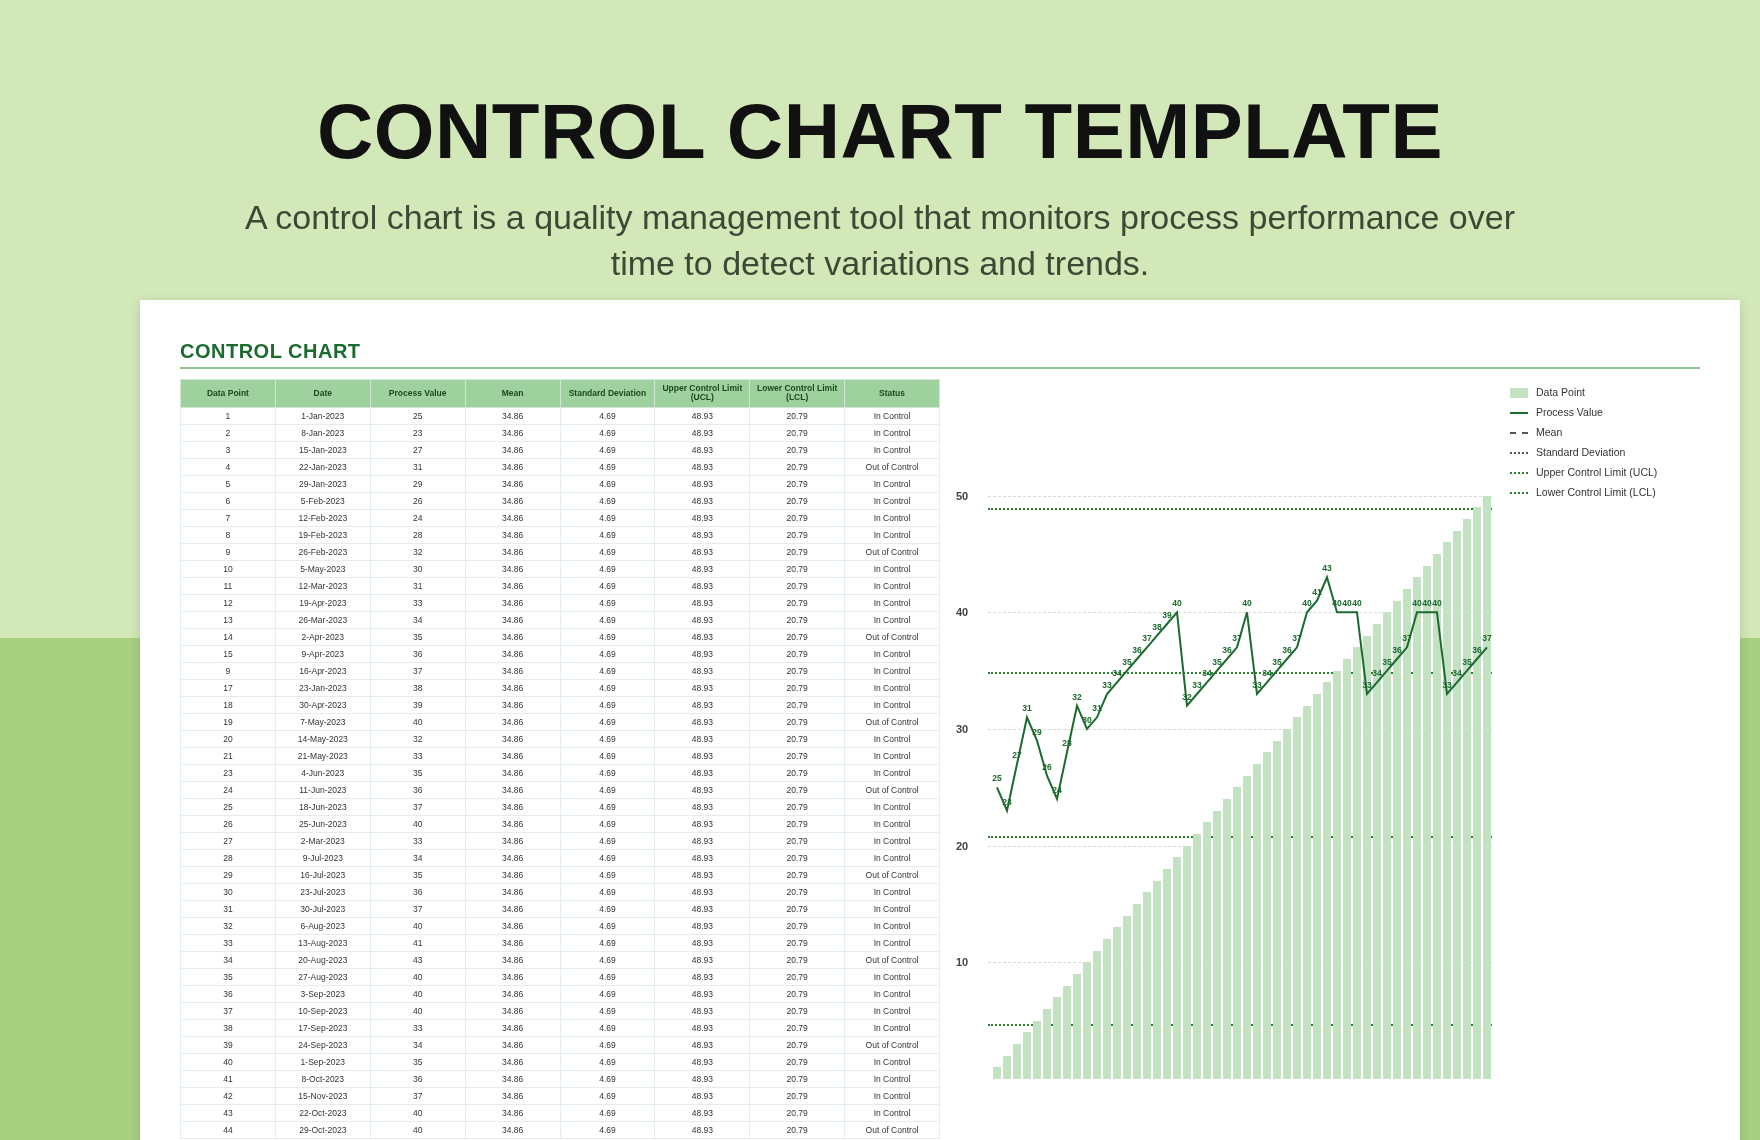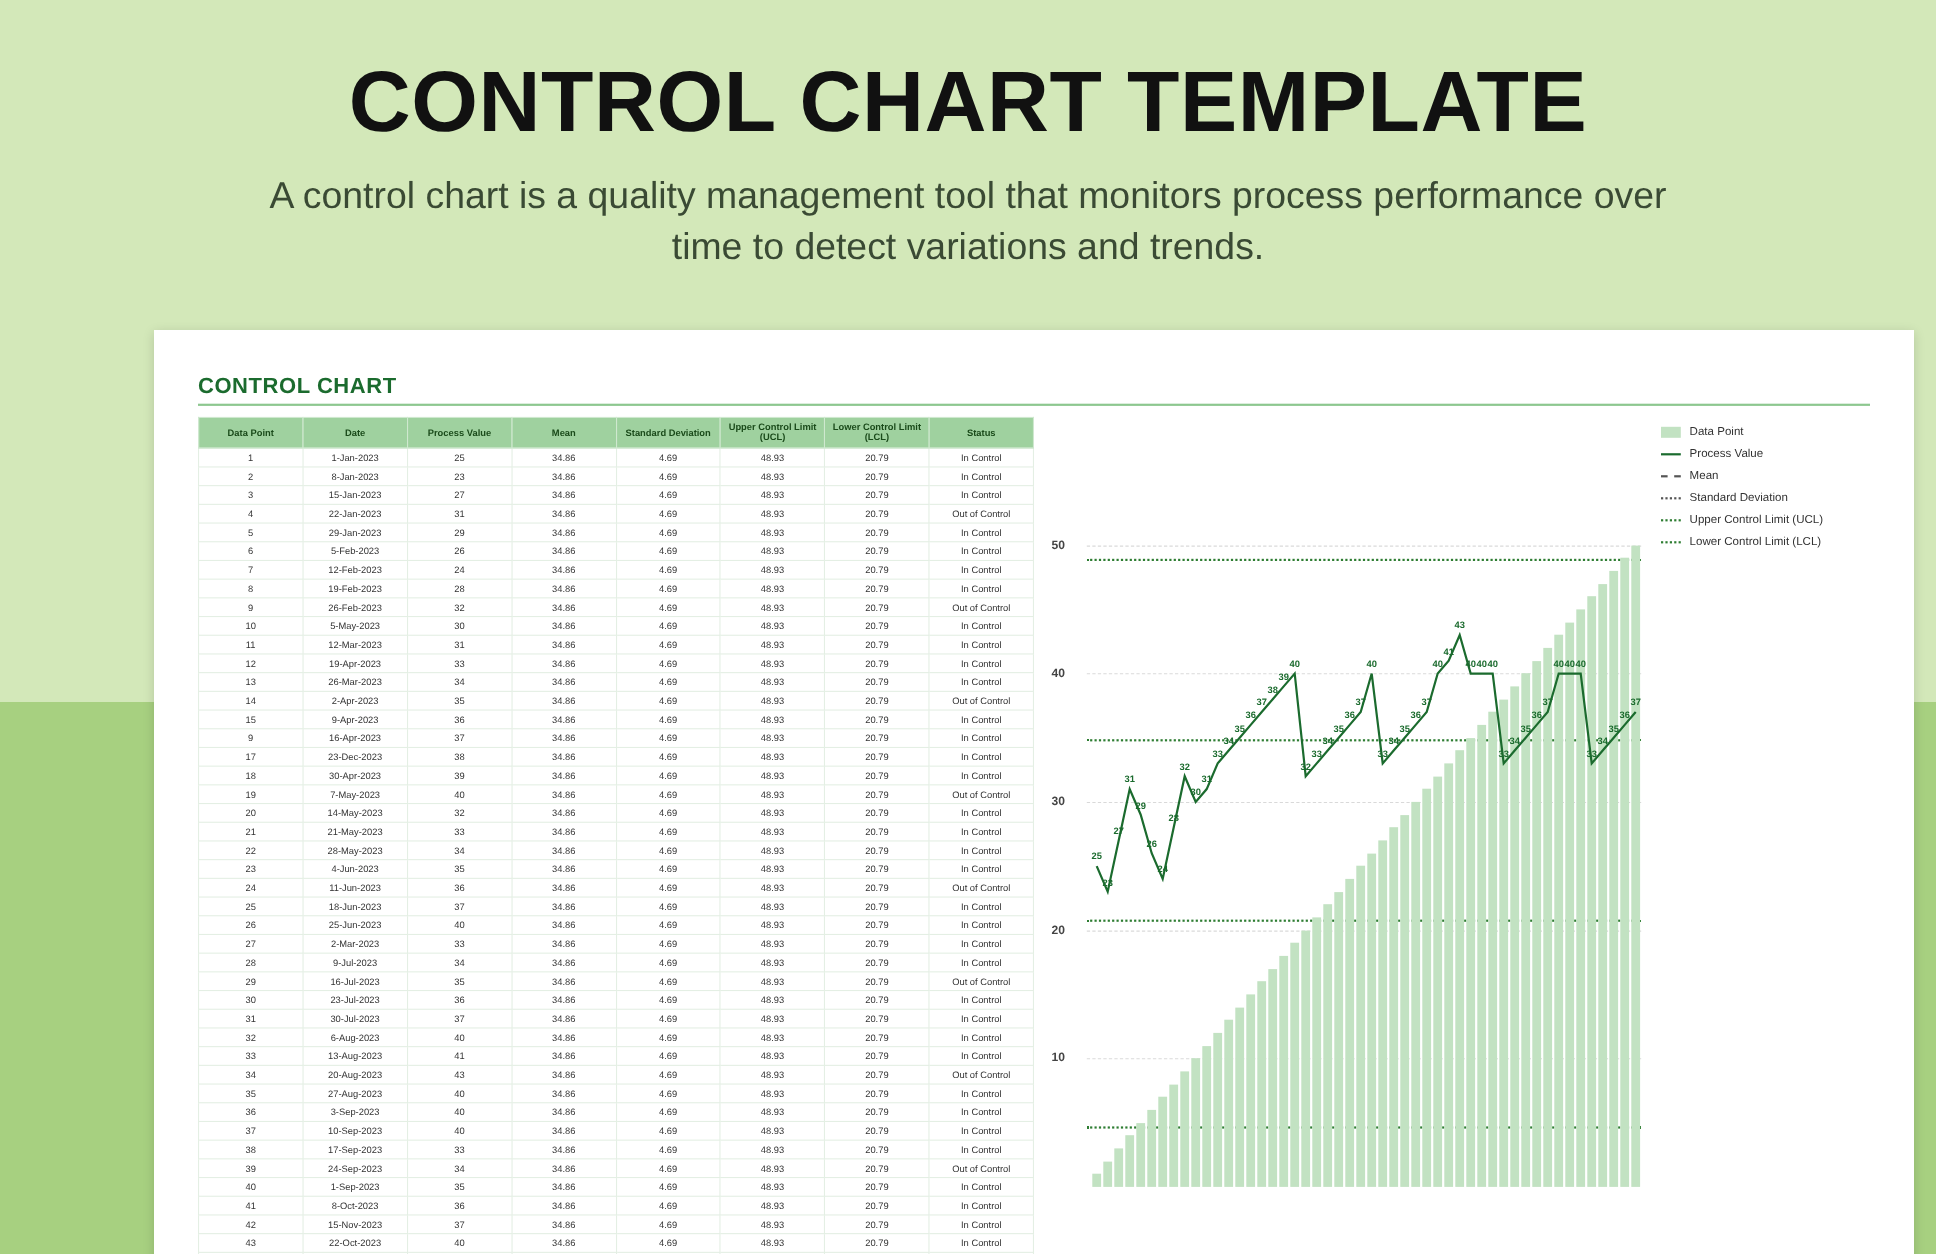--- a/index.html
+++ b/index.html
@@ -2,21 +2,21 @@
 <html><head>
 <meta charset="utf-8">
 <style>
   html, body { margin:0; padding:0; }
   body {
     width:1760px; height:1140px;
     font-family: Arial, Helvetica, sans-serif;
     background: linear-gradient(to bottom, #d3e8b9 0%, #d3e8b9 56%, #a7d080 56%, #a7d080 100%);
     overflow:hidden;
   }
-  .hero { text-align:center; padding-top:35px;margin-top:12px; }
+  .hero { text-align:center; padding-top:86px; }
   .hero h1 {
     margin:0;
     font-size:78px;
     font-weight:900;
     letter-spacing:0.5px;
     color:#111;
     font-family: "Arial Black", Arial, sans-serif;
   }
   .hero p {
     margin:18px auto 0 auto;
@@ -264,21 +264,21 @@
               <td>16-Apr-2023</td>
               <td>37</td>
               <td>34.86</td>
               <td>4.69</td>
               <td>48.93</td>
               <td>20.79</td>
               <td>In Control</td>
             </tr>
             <tr>
               <td>17</td>
-              <td>23-Dec-2023</td>
+              <td>23-Jan-2023</td>
               <td>38</td>
               <td>34.86</td>
               <td>4.69</td>
               <td>48.93</td>
               <td>20.79</td>
               <td>In Control</td>
             </tr>
             <tr>
               <td>18</td>
               <td>30-Apr-2023</td>
@@ -306,30 +306,20 @@
               <td>34.86</td>
               <td>4.69</td>
               <td>48.93</td>
               <td>20.79</td>
               <td>In Control</td>
             </tr>
             <tr>
               <td>21</td>
               <td>21-May-2023</td>
               <td>33</td>
-              <td>34.86</td>
-              <td>4.69</td>
-              <td>48.93</td>
-              <td>20.79</td>
-              <td>In Control</td>
-            </tr>
-            <tr>
-              <td>22</td>
-              <td>28-May-2023</td>
-              <td>34</td>
               <td>34.86</td>
               <td>4.69</td>
               <td>48.93</td>
               <td>20.79</td>
               <td>In Control</td>
             </tr>
             <tr>
               <td>23</td>
               <td>4-Jun-2023</td>
               <td>35</td>

